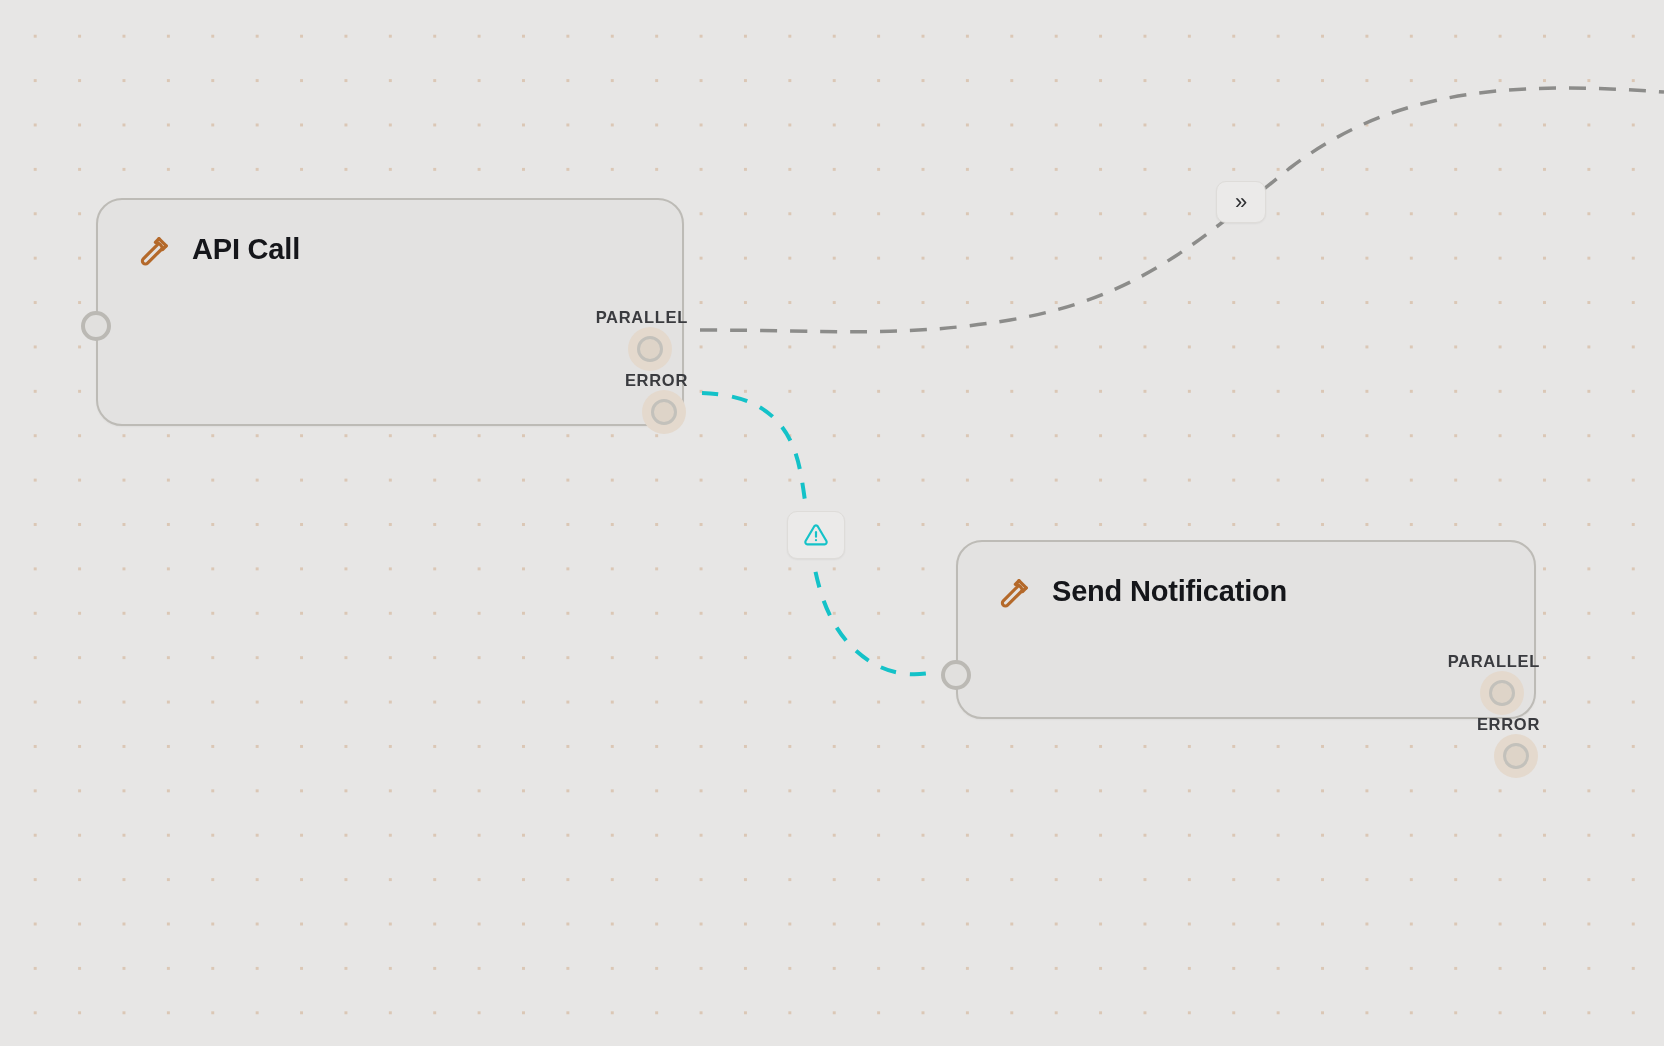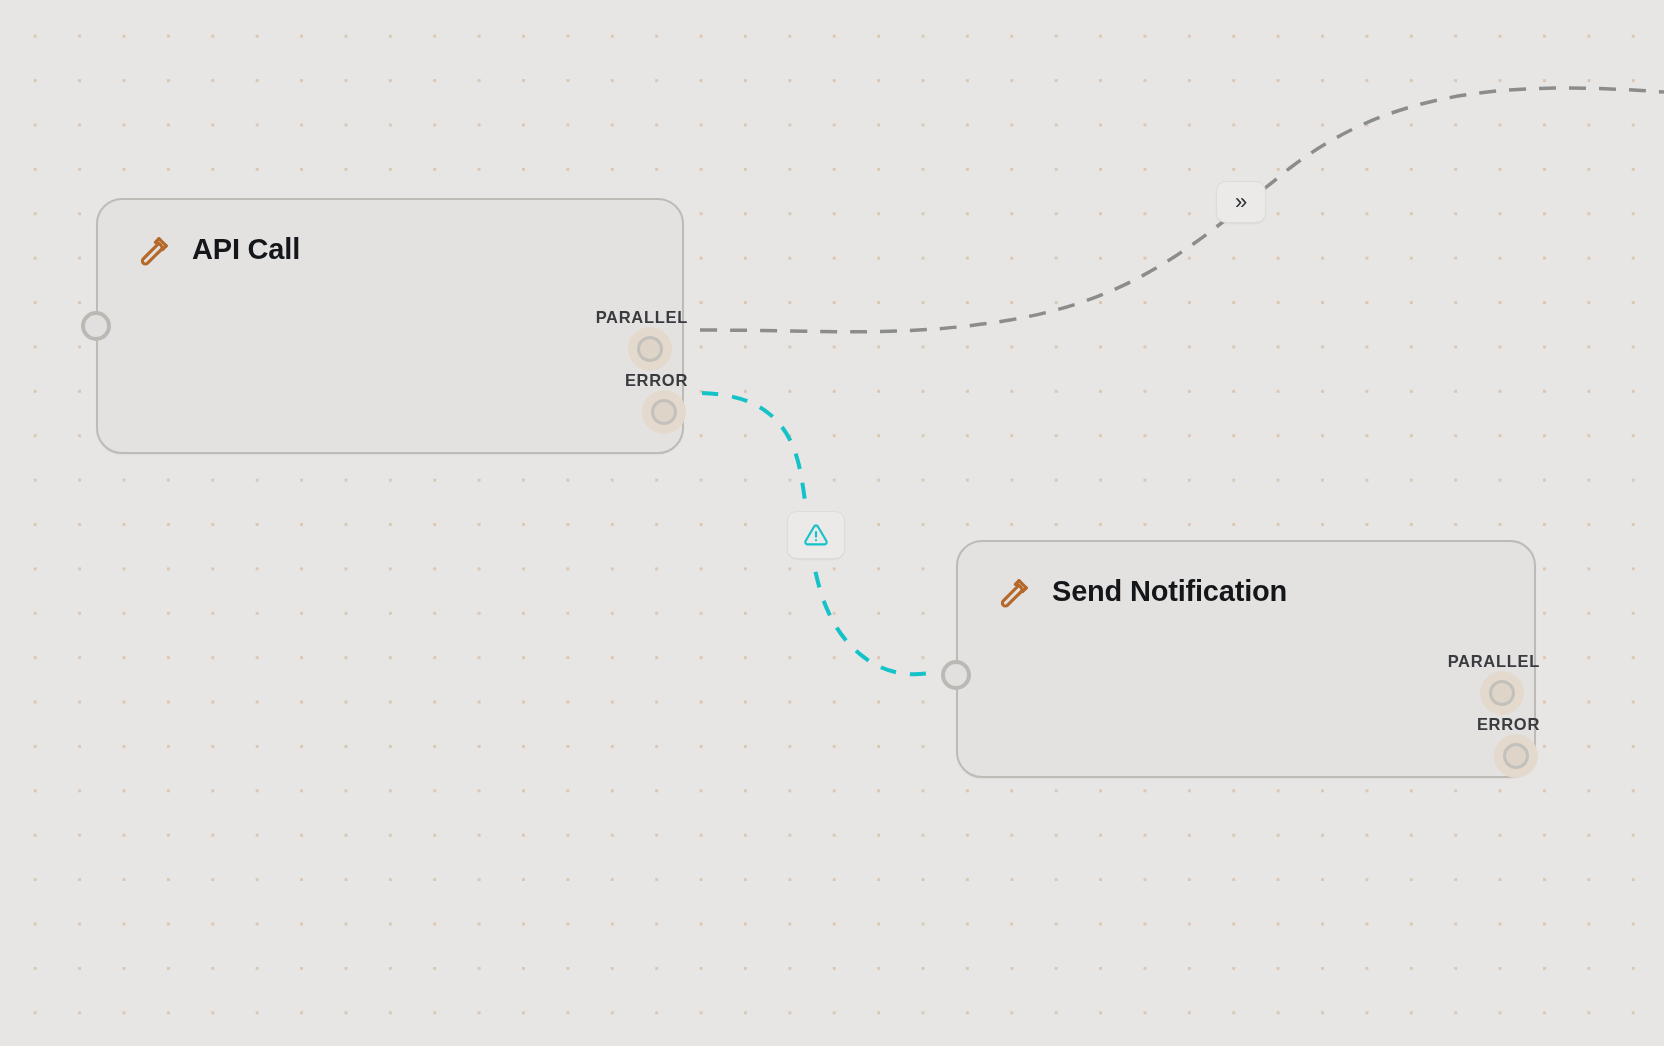--- a/index.html
+++ b/index.html
@@ -143,21 +143,21 @@
 
 <div id="canvas">
 
   <svg id="edge-layer" viewBox="0 0 1664 1046" width="1664" height="1046">
 
     <path d="M 700 330 C 830 330, 900 338, 1010 320 C 1140 298, 1200 240, 1290 168 C 1390 92, 1500 80, 1664 92" fill="none" stroke="#8c8c8a" stroke-width="3.5" stroke-dasharray="17 13" stroke-linecap="butt"></path>
 
     <path d="M 702 393 C 760 395, 790 420, 800 470 C 812 530, 808 600, 850 645 C 880 676, 910 676, 930 673" fill="none" stroke="#14c2c8" stroke-width="4" stroke-dasharray="16 14" stroke-linecap="butt"></path>
   </svg>
 
-  <div class="node" style="left:96px; top:198px; width:588px; height:256px;">
+  <div class="node" style="left:96px; top:198px; width:588px; height:228px;">
 
     <div class="node-header">
       <span class="node-icon">
         <svg viewBox="0 0 24 24" width="38" height="38" fill="none" stroke="#b4692a" stroke-width="2" stroke-linecap="round" stroke-linejoin="round">
           <path d="M14.5 5.5 L12.2 7.8 a4.8 4.8 0 0 1 4.6 4.6 l2.3 -2.3"></path>
           <path d="M14.5 5.5 L19.1 10.1"></path>
           <path d="M13.6 9.2 L4.6 18.2 a1.9 1.9 0 0 0 2.7 2.7 L16.3 12"></path>
         </svg>
       </span>
       <span class="node-title">API Call</span>
@@ -169,21 +169,21 @@
       <span class="port-label">PARALLEL</span>
       <span class="handle-out"></span>
     </div>
 
     <div class="port-row" style="right:-22px; top:171px;">
       <span class="port-label">ERROR</span>
       <span class="handle-out"></span>
     </div>
   </div>
 
-  <div class="node" style="left:956px; top:540px; width:580px; height:238px;">
+  <div class="node" style="left:956px; top:540px; width:580px; height:179px;">
 
     <div class="node-header">
       <span class="node-icon">
         <svg viewBox="0 0 24 24" width="38" height="38" fill="none" stroke="#b4692a" stroke-width="2" stroke-linecap="round" stroke-linejoin="round">
           <path d="M14.5 5.5 L12.2 7.8 a4.8 4.8 0 0 1 4.6 4.6 l2.3 -2.3"></path>
           <path d="M14.5 5.5 L19.1 10.1"></path>
           <path d="M13.6 9.2 L4.6 18.2 a1.9 1.9 0 0 0 2.7 2.7 L16.3 12"></path>
         </svg>
       </span>
       <span class="node-title">Send Notification</span>

